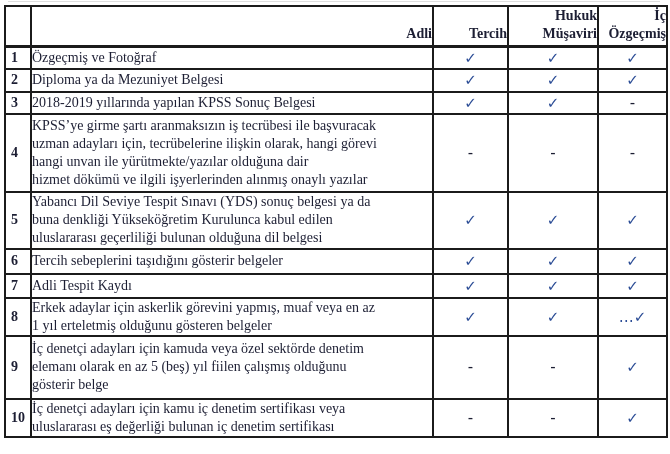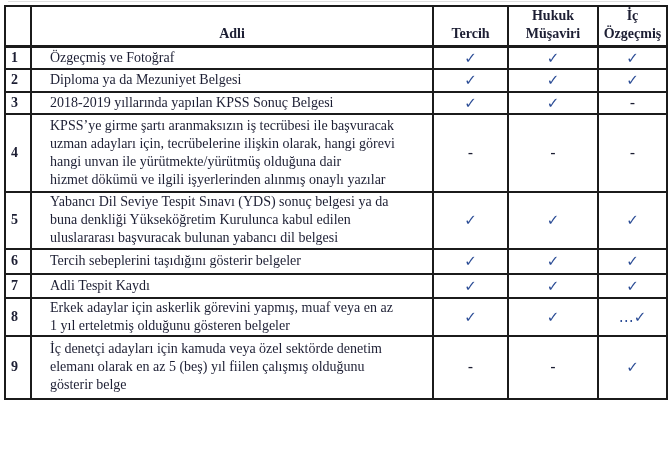--- a/index.html
+++ b/index.html
@@ -38,35 +38,35 @@
     border: 2px solid #1b1b1b;
     font-size: 14px;
     color: #1c1e33;
     line-height: 18px;
     padding: 0;
     overflow: hidden;
   }
   .doc-table thead tr { height: 40px; }
   .doc-table th {
     font-weight: bold;
-    text-align: center;
+    text-align: right;
     vertical-align: bottom;
     white-space: pre-line;
     padding-bottom: 2px;
     border-bottom-width: 3px;
   }
   .doc-table td.num {
     font-weight: bold;
     vertical-align: middle;
     padding-left: 5px;
   }
   .doc-table td.belge {
     vertical-align: middle;
     text-align: left;
-    padding-left: 18px;
+    padding-left: 0;
     padding-right: 3px;
     white-space: pre-line;
     font-family: Liberation Serif, serif;
   }
   .doc-table td.mark {
     text-align: center;
     vertical-align: middle;
     font-size: 15px;
     font-family: "DejaVu Sans", "Liberation Serif", serif;
   }
@@ -128,31 +128,31 @@
           <td class="num">3</td>
           <td class="belge">2018-2019 yıllarında yapılan KPSS Sonuç Belgesi</td>
           <td class="mark check">✓</td>
           <td class="mark check">✓</td>
           <td class="mark">-</td>
         </tr>
         <tr>
           <td class="num">4</td>
           <td class="belge">KPSS’ye girme şartı aranmaksızın iş tecrübesi ile başvuracak
 uzman adayları için, tecrübelerine ilişkin olarak, hangi görevi
-hangi unvan ile yürütmekte/yürütmüş olduğuna dair
+hangi unvan ile yürütmekte/yazılar olduğuna dair
 hizmet dökümü ve ilgili işyerlerinden alınmış onaylı yazılar</td>
           <td class="mark">-</td>
           <td class="mark">-</td>
           <td class="mark">-</td>
         </tr>
         <tr>
           <td class="num">5</td>
           <td class="belge">Yabancı Dil Seviye Tespit Sınavı (YDS) sonuç belgesi ya da
 buna denkliği Yükseköğretim Kurulunca kabul edilen
-uluslararası başvuracak bulunan yabancı dil belgesi</td>
+uluslararası geçerliliği bulunan olduğuna dil belgesi</td>
           <td class="mark check">✓</td>
           <td class="mark check">✓</td>
           <td class="mark check">✓</td>
         </tr>
         <tr>
           <td class="num">6</td>
           <td class="belge">Tercih sebeplerini taşıdığını gösterir belgeler</td>
           <td class="mark check">✓</td>
           <td class="mark check">✓</td>
           <td class="mark check">✓</td>
@@ -174,15 +174,23 @@
         </tr>
         <tr>
           <td class="num">9</td>
           <td class="belge">İç denetçi adayları için kamuda veya özel sektörde denetim
 elemanı olarak en az 5 (beş) yıl fiilen çalışmış olduğunu
 gösterir belge</td>
           <td class="mark">-</td>
           <td class="mark">-</td>
           <td class="mark check">✓</td>
         </tr>
+        <tr>
+          <td class="num">10</td>
+          <td class="belge">İç denetçi adayları için kamu iç denetim sertifikası veya
+uluslararası eş değerliği bulunan iç denetim sertifikası</td>
+          <td class="mark">-</td>
+          <td class="mark">-</td>
+          <td class="mark check">✓</td>
+        </tr>
       </tbody>
   </table>
 </div>
 
 </body></html>

